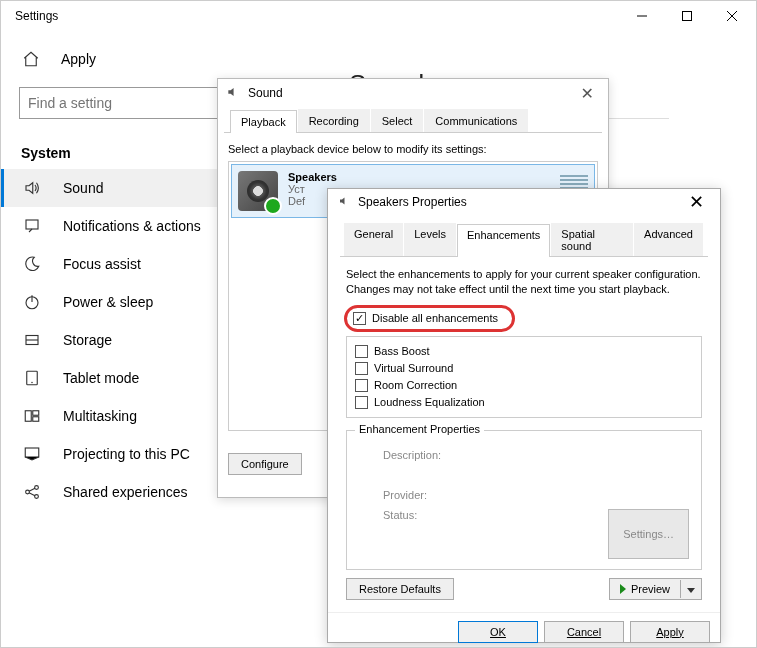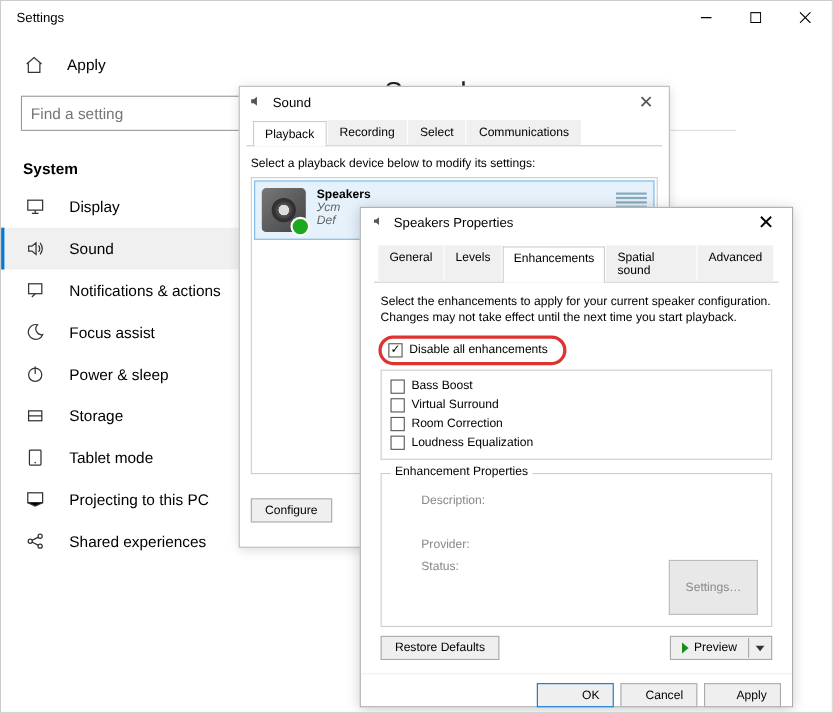--- a/index.html
+++ b/index.html
@@ -38,21 +38,21 @@
 .dlg-body { padding: 10px; font-size: 11px; }
 .device-list { border: 1px solid #ccc; height: 270px; margin: 6px 0; }
 .device-row { display:flex; align-items:flex-start; padding: 6px; background: #e5f1fb; border: 1px solid #7ab7e6; margin:2px; }
 .device-row .dev-icon { width:40px; height:40px; background: linear-gradient(135deg,#777,#444); border-radius:4px; position:relative; margin-right:10px; display:flex; align-items:center; justify-content:center; }
 .device-row .dev-icon::after { content:''; width:14px; height:14px; background:#1ea81e; border:2px solid #fff; border-radius:50%; position:absolute; right:-4px; bottom:-4px; }
 .device-row .dev-icon .speaker { width:22px; height:22px; border-radius:50%; background: radial-gradient(circle,#ddd 30%,#555 32%,#333 55%,#222); }
 .device-bars { margin-left:auto; width:28px; display:flex; flex-direction:column; gap:2px; padding-top:4px; }
 .device-bars div { height:2px; background:#8ab; }
 .device-info { font-size:11px; }
 .device-info .dn { font-weight:600; }
-.device-info .sub { color:#666;font-style:italic; }
+.device-info .sub { color:#666; }
 .dlg-footer { padding: 6px 10px; }
 .dlg-btn { font-size:11px; padding: 4px 12px; border:1px solid #aaa; background:#efefef; cursor:default; }
 
 
 .props-dialog { position: absolute; left: 326px; top: 187px; width: 394px; height: 455px; background:#fff; border:1px solid #aaa; box-shadow: 0 2px 12px rgba(0,0,0,.2); }
 .props-dialog .dlg-title { height: 26px; display:flex; align-items:center; padding: 0 10px; font-size:12px; }
 .props-dialog .dlg-title .icon { width:14px; height:14px; margin-right:6px; }
 .props-dialog .dlg-title .close { margin-left:auto; font-size:18px; padding:0 6px; font-weight:400; }
 .props-body { padding: 6px 12px; }
 .tabstrip2 { display:flex; border-bottom:1px solid #ccc; padding: 2px 4px 0; }
@@ -70,21 +70,21 @@
 .settings-btn { margin-left:auto; }
 .settings-btn button { font-size:11px; padding:18px 14px; border:1px solid #bbb; background:#e8e8e8; color:#888; }
 .props-footer-row { display:flex; padding: 8px 6px 6px; }
 .props-footer-row .dlg-btn { margin-right:4px; }
 .preview-btn { margin-left:auto; display:flex; border:1px solid #aaa; background:#efefef; font-size:11px; align-items:center; }
 .preview-btn .main { padding:3px 10px; display:flex; align-items:center; border-right:1px solid #aaa; }
 .preview-btn .tri { width:0; height:0; border-left:6px solid #1a8a1a; border-top:5px solid transparent; border-bottom:5px solid transparent; margin-right:5px; }
 .preview-btn .dd { padding:3px 6px; }
 .preview-btn .dd::after { content:''; display:inline-block; width:0; height:0; border-left:4px solid transparent; border-right:4px solid transparent; border-top:5px solid #333; }
 .ok-row { display:flex; justify-content:flex-end; padding:8px 10px; gap:6px; border-top:1px solid #eee; }
-.ok-row .dlg-btn { width: 70px; text-align:right; }
+.ok-row .dlg-btn { width: 80px; text-align:center;text-decoration:underline; }
 .ok-row .dlg-btn.primary { border-color:#0078d7; }
 
 hr.divider { border:none; border-top:1px solid #ddd; margin: 4px 0; }
 </style>
 </head>
 <body>
 
 <div class="settings-window">
   <div class="titlebar">
     <span class="title">Settings</span>
@@ -118,29 +118,20 @@
       <input type="text" placeholder="Find a setting" style="">
       <span class="icon">
         <svg width="16" height="16" viewBox="0 0 24 24">
             <circle cx="10" cy="10" r="6" fill="none" stroke="#666" stroke-width="1.5"></circle>
             <path stroke="#666" stroke-width="1.5" d="M15 15 L21 21"></path>
           </svg>
       </span>
     </div>
     <div class="section-title">System</div>
 
-    <div class="nav-item">
-      <span class="icon">
-          <svg width="18" height="18" viewBox="0 0 24 24">
-            <rect x="3" y="4" width="18" height="12" fill="none" stroke="#333" stroke-width="1.5"></rect>
-            <path stroke="#333" stroke-width="1.5" d="M8 20 H16 M12 16 V20"></path>
-          </svg>
-        </span>
-      <span>Display</span>
-    </div>
     <div class="nav-item active">
       <span class="icon">
           <svg width="18" height="18" viewBox="0 0 24 24">
             <path fill="none" stroke="#333" stroke-width="1.5" d="M4 9 H8 L13 5 V19 L8 15 H4 Z M16 8 Q19 12 16 16 M18 5 Q23 12 18 19"></path>
           </svg>
         </span>
       <span>Sound</span>
     </div>
     <div class="nav-item">
       <span class="icon">
@@ -178,20 +169,30 @@
       <span>Storage</span>
     </div>
     <div class="nav-item">
       <span class="icon">
           <svg width="18" height="18" viewBox="0 0 24 24">
             <rect x="5" y="3" width="14" height="18" rx="1" fill="none" stroke="#333" stroke-width="1.5"></rect>
             <circle cx="12" cy="18" r="1" fill="#333"></circle>
           </svg>
         </span>
       <span>Tablet mode</span>
+    </div>
+    <div class="nav-item">
+      <span class="icon">
+          <svg width="18" height="18" viewBox="0 0 24 24">
+            <rect x="3" y="5" width="8" height="14" fill="none" stroke="#333" stroke-width="1.5"></rect>
+            <rect x="13" y="5" width="8" height="6" fill="none" stroke="#333" stroke-width="1.5"></rect>
+            <rect x="13" y="13" width="8" height="6" fill="none" stroke="#333" stroke-width="1.5"></rect>
+          </svg>
+        </span>
+      <span>Multitasking</span>
     </div>
     <div class="nav-item">
       <span class="icon">
           <svg width="18" height="18" viewBox="0 0 24 24">
             <rect x="3" y="4" width="18" height="12" fill="none" stroke="#333" stroke-width="1.5"></rect>
             <path stroke="#333" stroke-width="1.5" d="M3 16 L12 20 L21 16"></path>
           </svg>
         </span>
       <span>Projecting to this PC</span>
     </div>

